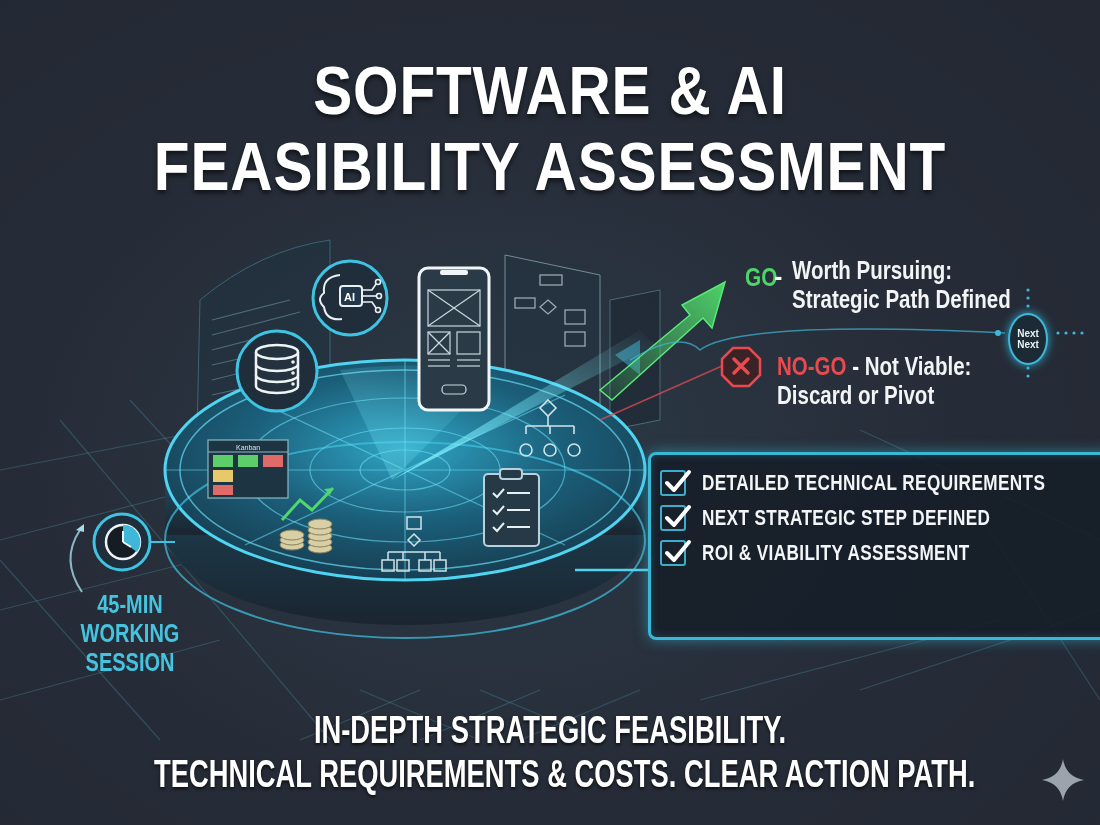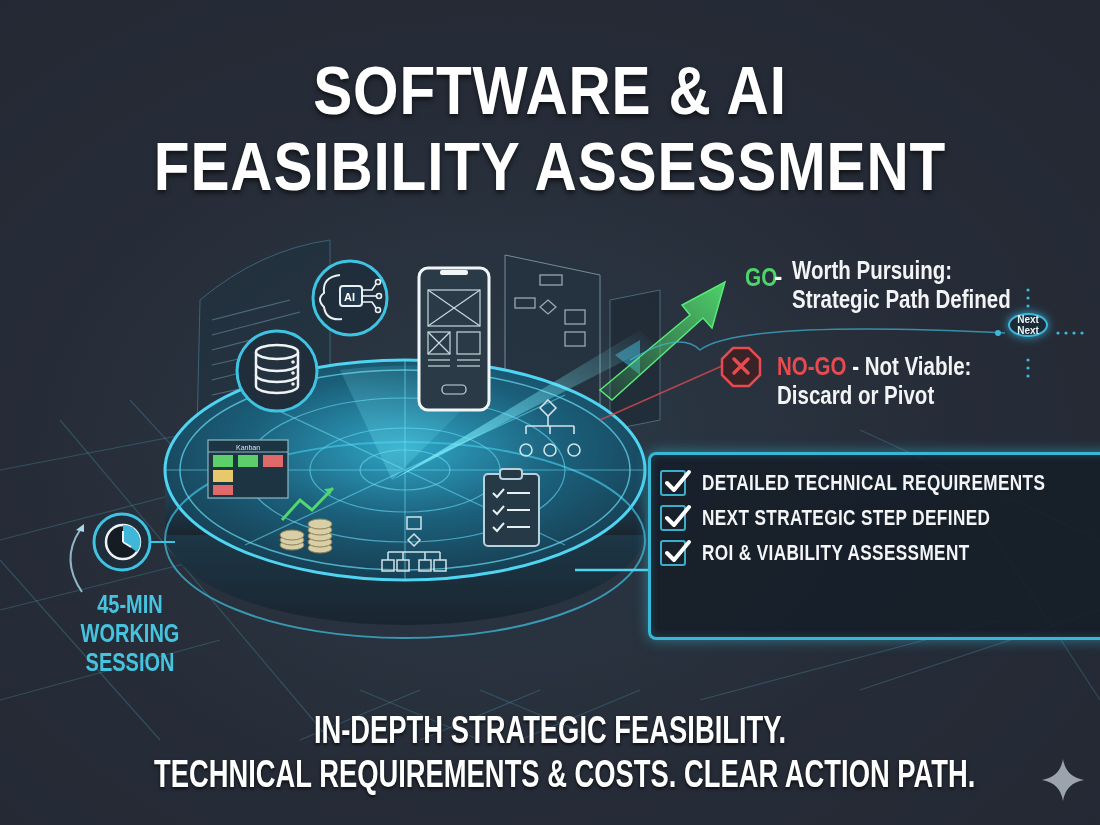--- a/index.html
+++ b/index.html
@@ -17,21 +17,21 @@
   .grid { position: absolute; left: 0; top: 0; width: 1100px; height: 825px; }
 
   .platform { position: absolute; left: 0; top: 0; width: 1100px; height: 825px; }
 
   
   .go-line { position: absolute; left: 765px; top: 256px; white-space: nowrap; }
   .go-label { color: #4fd36a; font-weight: 700; font-size: 26px; display: inline-block; transform: scaleX(.8); transform-origin: left; vertical-align: top; }
   .go-text { position: absolute; left: 792px; top: 256px; font-size: 25px; line-height: 29px; font-weight: 700; color: #f2f4f6; white-space: nowrap; transform: scaleX(.82); transform-origin: left top; }
   .go-dash { position: absolute; left: 772px; top: 256px; font-size: 25px; font-weight: 700; }
 
-  .next-step { position: absolute; left: 1008px; top: 313px; width: 40px; height: 24px; border-radius: 50%;
+  .next-step { position: absolute; left: 1008px; top: 313px; width: 40px; height: 52px; border-radius: 50%;
     border: 2px solid #3fb7d8; background: #1c2a36; box-shadow: 0 0 10px #2fa9cf;
     display: flex; align-items: center; justify-content: center; text-align: center;
     font-size: 10px; line-height: 11px; font-weight: 700; color: #e7f4f8; }
 
   
   .checklist { position: absolute; left: 648px; top: 452px; width: 486px; height: 188px;
     border: 3px solid #39b8d6; border-radius: 8px; background: rgba(22,30,40,.88);
     box-shadow: 0 0 14px rgba(57,184,214,.55), inset 0 0 8px rgba(57,184,214,.25); padding: 10px 0 0 9px; }
   .check-row { display: flex; align-items: center; height: 35px; }
   .check-box { width: 26px; height: 26px; border: 2px solid #3aaecb; border-radius: 3px; position: relative; margin-right: 16px; flex: none; }

